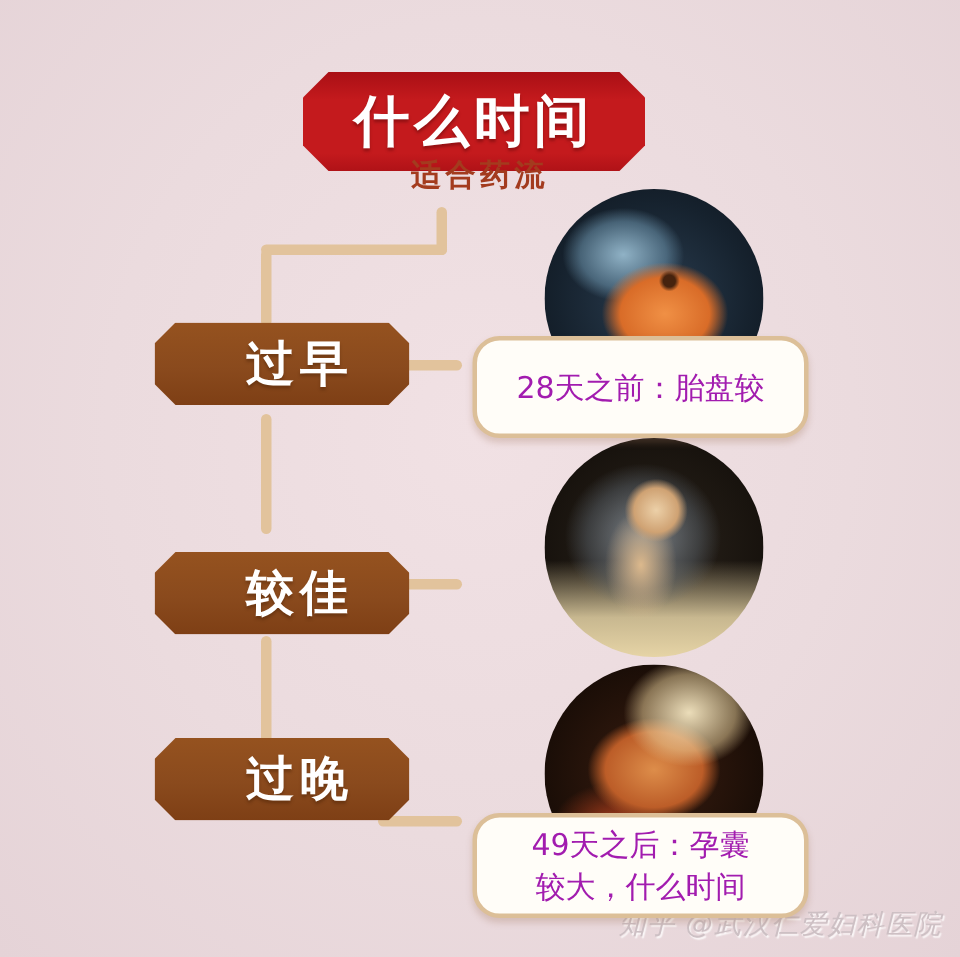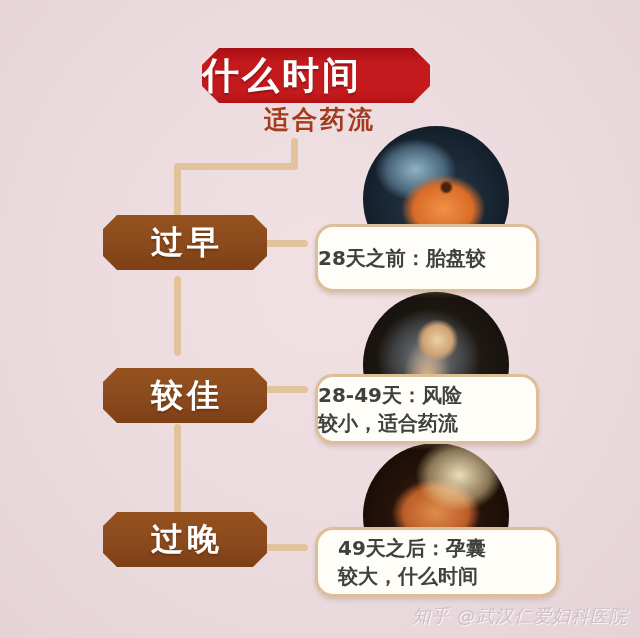--- a/index.html
+++ b/index.html
@@ -5,57 +5,57 @@
   html,body { margin:0; padding:0; }
   body { font-family:"DejaVu Sans","Liberation Sans",sans-serif; }
 
   .stage {
     position:relative; width:640px; height:638px; overflow:hidden;
     background: radial-gradient(ellipse at 50% 45%, #f1e1e4 0%, #ebdbde 55%, #e5d3d7 100%);
   }
 
   
   .banner {
-    position:absolute; left:202px; top:48px; width:228px; height:55px;
+    position:absolute; left:202px; top:48px; width:228px; height:66px;
     background: linear-gradient(180deg,#a90f15 0%, #c41a1d 28%, #c41a1d 82%, #b01217 100%);
     clip-path: polygon(17px 0, calc(100% - 17px) 0, 100% 17px, 100% calc(100% - 17px),
                        calc(100% - 17px) 100%, 17px 100%, 0 calc(100% - 17px), 0 17px);
-    display:flex; align-items:center; justify-content:flex-start;
+    display:flex; align-items:center; justify-content:center;
   }
   .banner-text {
     color:#ffffff; font-size:37px; font-weight:bold; letter-spacing:3px;
     text-shadow: 0 2px 2px rgba(60,0,0,.35);
   }
   .subtitle {
     position:absolute; left:0; top:103px; width:640px; text-align:center;
-    font-size:25px; font-weight:bold; color:#a33b1e; letter-spacing:3px;
+    font-size:20px; font-weight:bold; color:#a33b1e; letter-spacing:3px;
   }
 
   
   .line { position:absolute; background:#e2c39c; border-radius:4px; }
   .line-top-v  { left:291px; top:138px; width:7px;  height:32px; }
   .line-top-h  { left:174px; top:163px; width:124px; height:7px; }
   .line-v1     { left:174px; top:166px; width:7px;  height:52px; }
   .line-v2     { left:174px; top:276px; width:7px;  height:80px; }
   .line-v3     { left:174px; top:424px; width:7px;  height:90px; }
   .line-h1     { left:252px; top:240px; width:56px; height:7px; }
   .line-h2     { left:252px; top:386px; width:56px; height:7px; }
   .line-h3     { left:252px; top:544px; width:56px; height:7px; }
 
   
   .badge {
-    position:absolute; left:103px; width:164px; height:55px;
+    position:absolute; left:103px; width:150px; height:55px;
     background: linear-gradient(180deg,#95521f 0%, #8a4a1d 55%, #7e3f15 100%);
     clip-path: polygon(14px 0, calc(100% - 14px) 0, 100% 14px, 100% calc(100% - 14px),
                        calc(100% - 14px) 100%, 14px 100%, 0 calc(100% - 14px), 0 14px);
-    display:flex; align-items:center; justify-content:center;
+    display:flex; align-items:center; justify-content:center;padding-left:20px;
   }
   .badge-1 { top:215px; }
   .badge-2 { top:368px;text-align:center; }
-  .badge-3 { top:512px;border-radius:12px; }
+  .badge-3 { top:492px;border-radius:12px; }
   .badge-text {
     color:#ffffff; font-size:32px; font-weight:bold; letter-spacing:4px;
     text-indent:4px; text-shadow:0 2px 2px rgba(60,25,0,.35);
   }
 
   
   .photo { position:absolute; left:363px; width:146px; height:146px; border-radius:50%; z-index:1; }
   .photo-1 { top:126px;
     background:
       radial-gradient(circle at 57% 42%, #46230e 0px, #46230e 4px, rgba(70,35,14,0) 7px),
@@ -77,26 +77,26 @@
       radial-gradient(ellipse 54px 42px at 50% 48%, #dd8d4a 0%, #bc5d28 60%, rgba(175,80,35,0) 82%),
       radial-gradient(ellipse 56px 36px at 32% 72%, rgba(176,62,28,.9) 0%, rgba(150,50,25,0) 72%),
       radial-gradient(circle at 50% 50%, #3a1d10 0%, #170c06 78%);
   }
 
   
   .box {
     position:absolute; left:315px; width:218px; z-index:2;
     border:3px solid #dcbf98; border-radius:18px; background:#fffdf8;
     box-shadow: 0 3px 4px rgba(160,120,95,.28);
-    display:flex; flex-direction:column; justify-content:center;
-    color:#404040; font-size:20px; line-height:28px;font-weight:bold;
+    display:flex; flex-direction:column; align-items:center; justify-content:center;
+    color:#a21caf; font-size:20px; line-height:28px;
   }
   .box-1 { top:224px; height:62px; }
   .box-2 { top:374px; height:64px; }
-  .box-3 { top:527px; height:64px;padding-left:20px; }
+  .box-3 { top:542px; height:64px; }
 
   
   .watermark {
     position:absolute; right:12px; top:604px;
     font-size:18px; letter-spacing:1px; color:#cdc0c4;
     text-shadow: 1px 1px 1px rgba(255,255,255,.9);
     font-style: italic;
   }
 </style>
 </head>
@@ -123,24 +123,20 @@
     <span class="badge-text">过早</span>
   </div>
   <div class="box box-1">
     <div>28天之前：胎盘较</div>
   </div>
 
   <div class="photo photo-2"></div>
   <div class="badge badge-2">
     <span class="badge-text">较佳</span>
   </div>
-  <div class="box box-2">
-    <div>28-49天：风险</div>
-    <div>较小，适合药流</div>
-  </div>
 
   <div class="photo photo-3"></div>
   <div class="badge badge-3">
     <span class="badge-text">过晚</span>
   </div>
   <div class="box box-3">
     <div>49天之后：孕囊</div>
     <div>较大，什么时间</div>
   </div>
 

